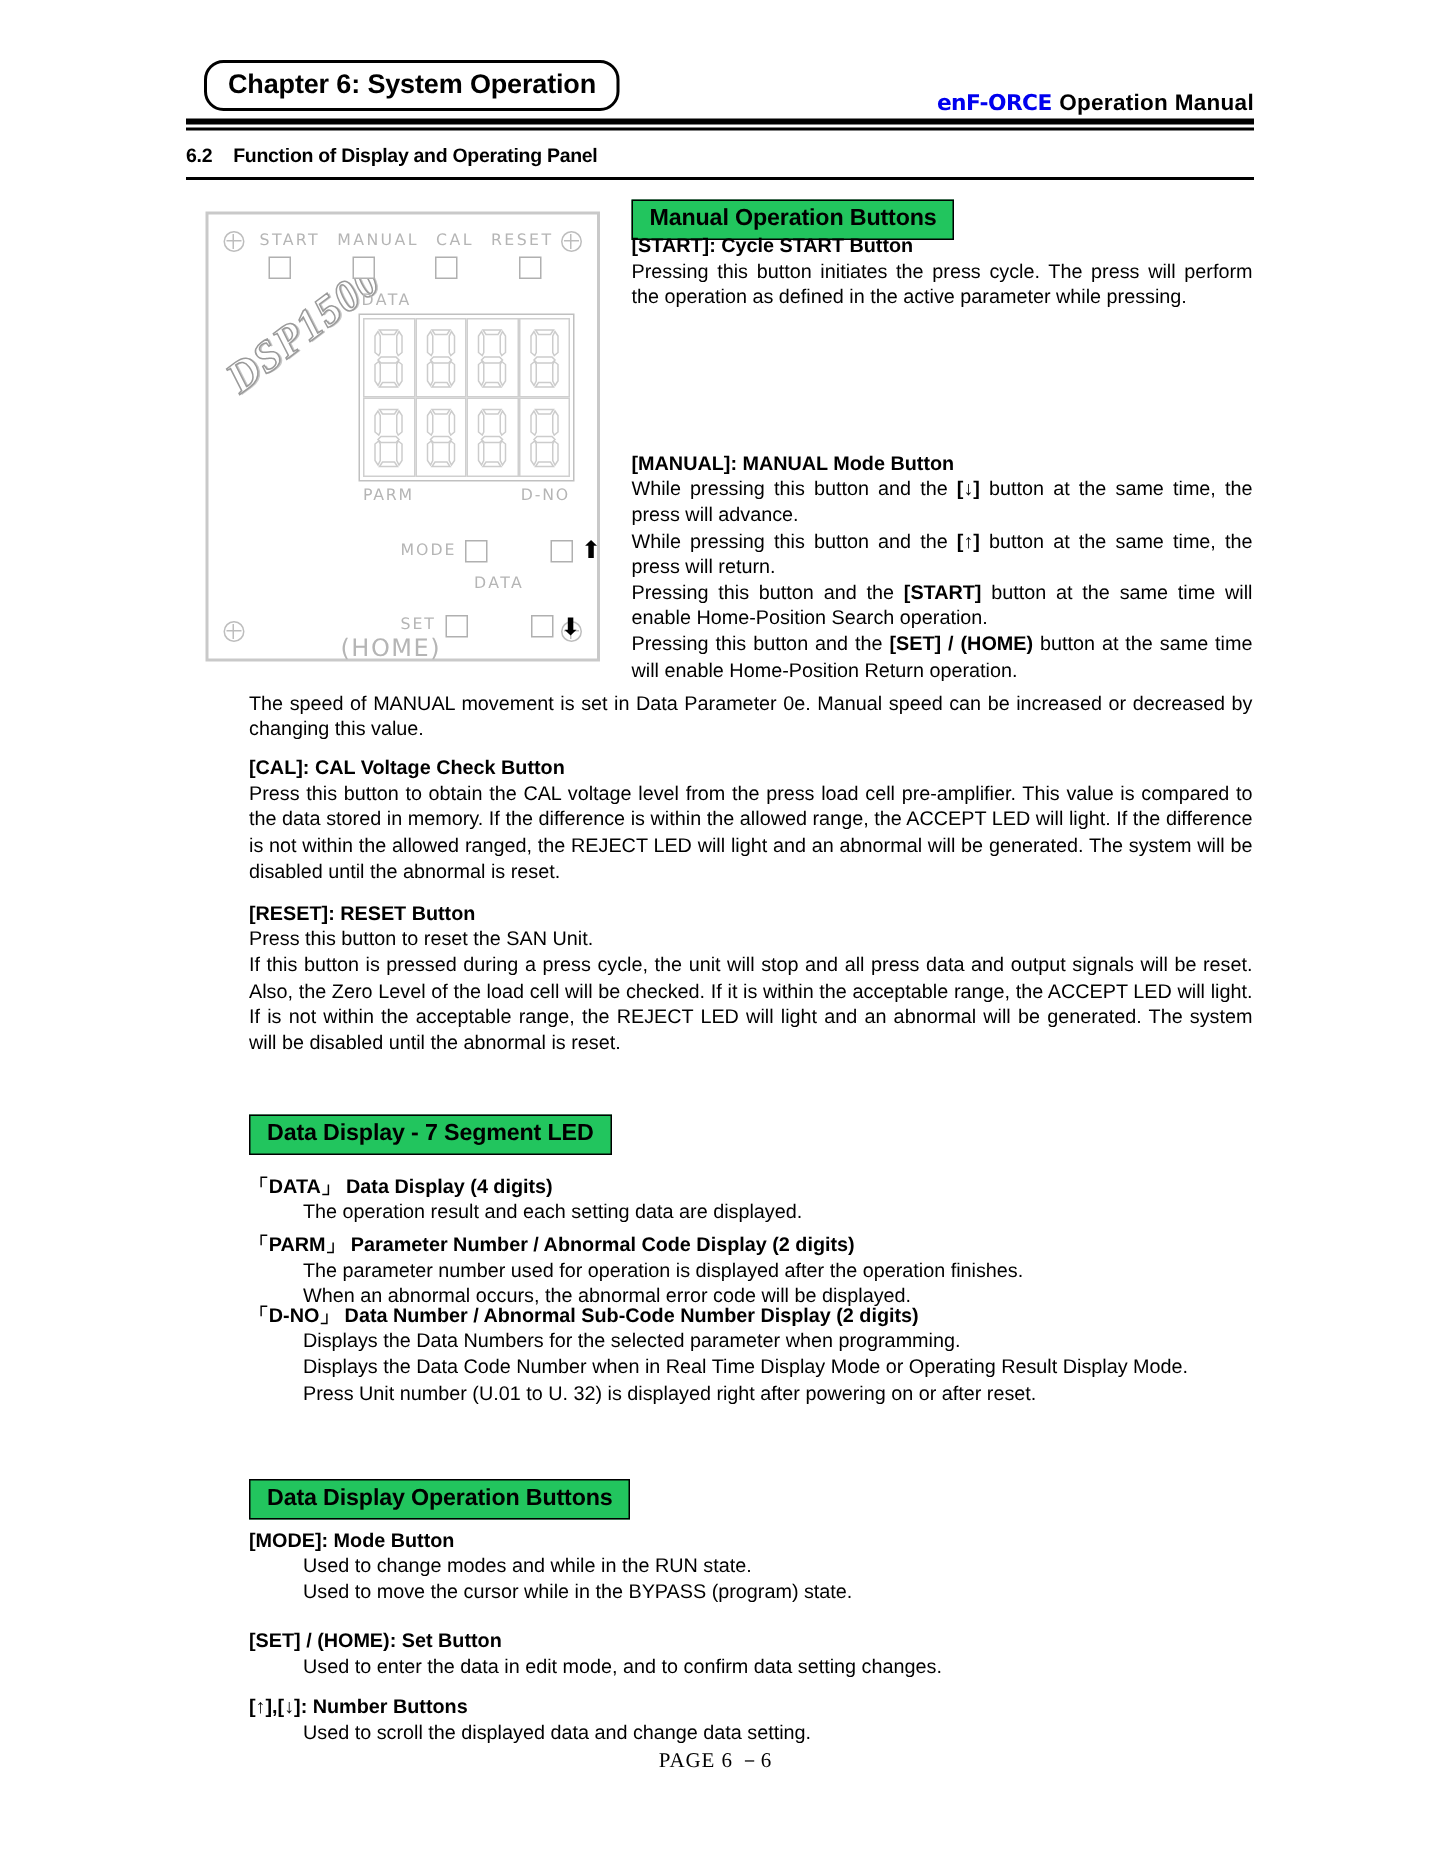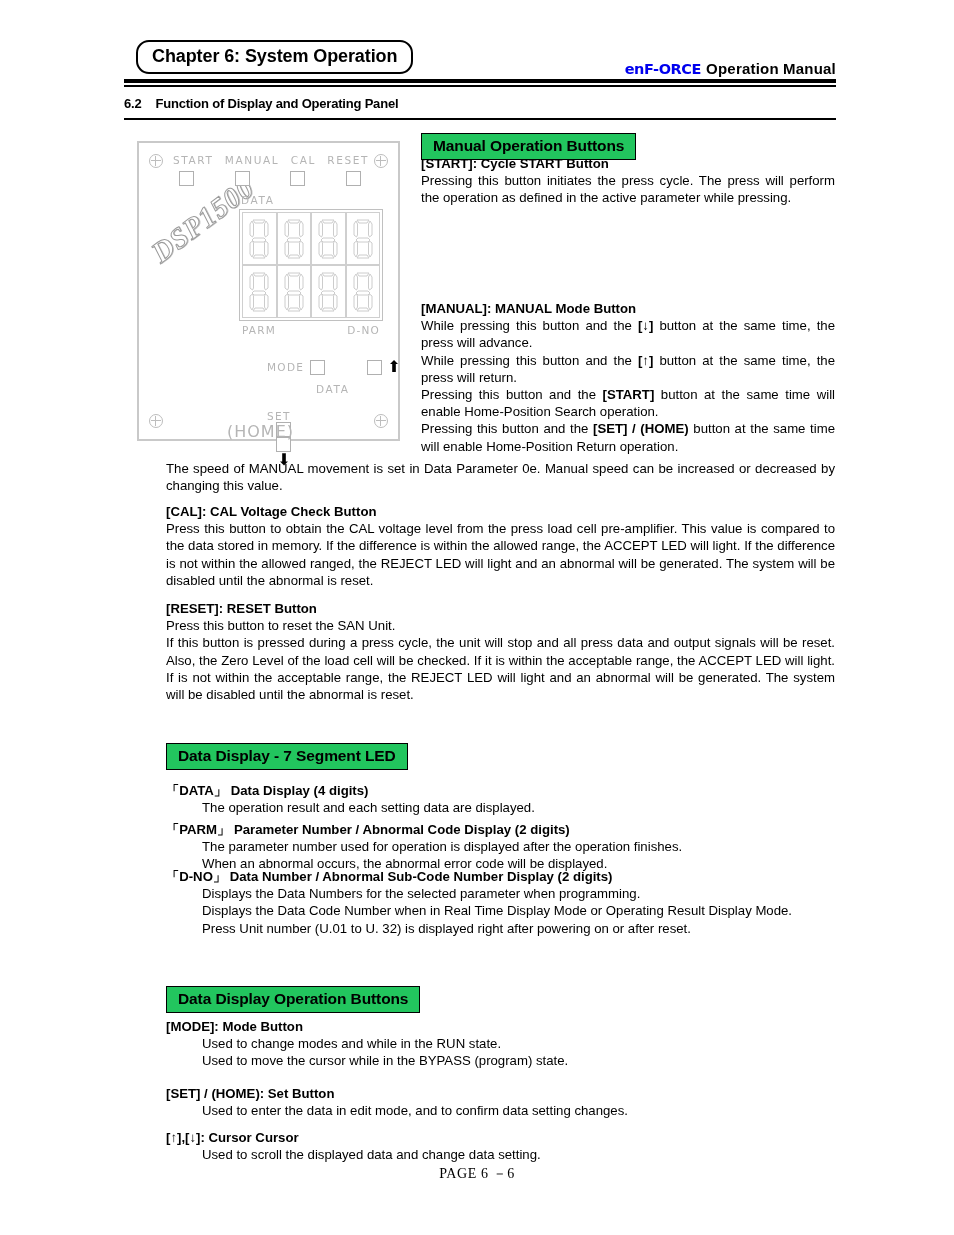--- a/index.html
+++ b/index.html
@@ -181,21 +181,21 @@
   }
 
   .mode-row {
     position: absolute;
     left: 88px; top: 216px;
     display: flex; align-items: center;
   }
   .set-row {
     position: absolute;
     left: 88px; top: 267px;
-    display: flex; align-items: flex-end; flex-direction: column;
+    display: flex; align-items: flex-start;
   }
   .panel-ctl-label {
     font-size: 10.5px;
     color: #b5b5b5;
     letter-spacing: 1.3px;
     font-family: "DejaVu Sans", sans-serif;
     text-align: right;
     white-space: nowrap;
     margin-left: 40px;
   }
@@ -534,19 +534,19 @@
     <div class="indent">Used to change modes and while in the RUN state.</div>
     <div class="indent">Used to move the cursor while in the BYPASS (program) state.</div>
   </div>
 
   <div class="ftext-left" style="top:1085px;">
     <div class="bhead">[SET] / (HOME):   Set Button</div>
     <div class="indent">Used to enter the data in edit mode, and to confirm data setting changes.</div>
   </div>
 
   <div class="ftext-left" style="top:1129px;">
-    <div class="bhead">[↑],[↓]:   Cursor Cursor</div>
+    <div class="bhead">[↑],[↓]:   Number Buttons</div>
     <div class="indent">Used to scroll the displayed data and change data setting.</div>
   </div>
 
   <div class="footer">PAGE  6 －6</div>
 
 </div>
 
 </body></html>

